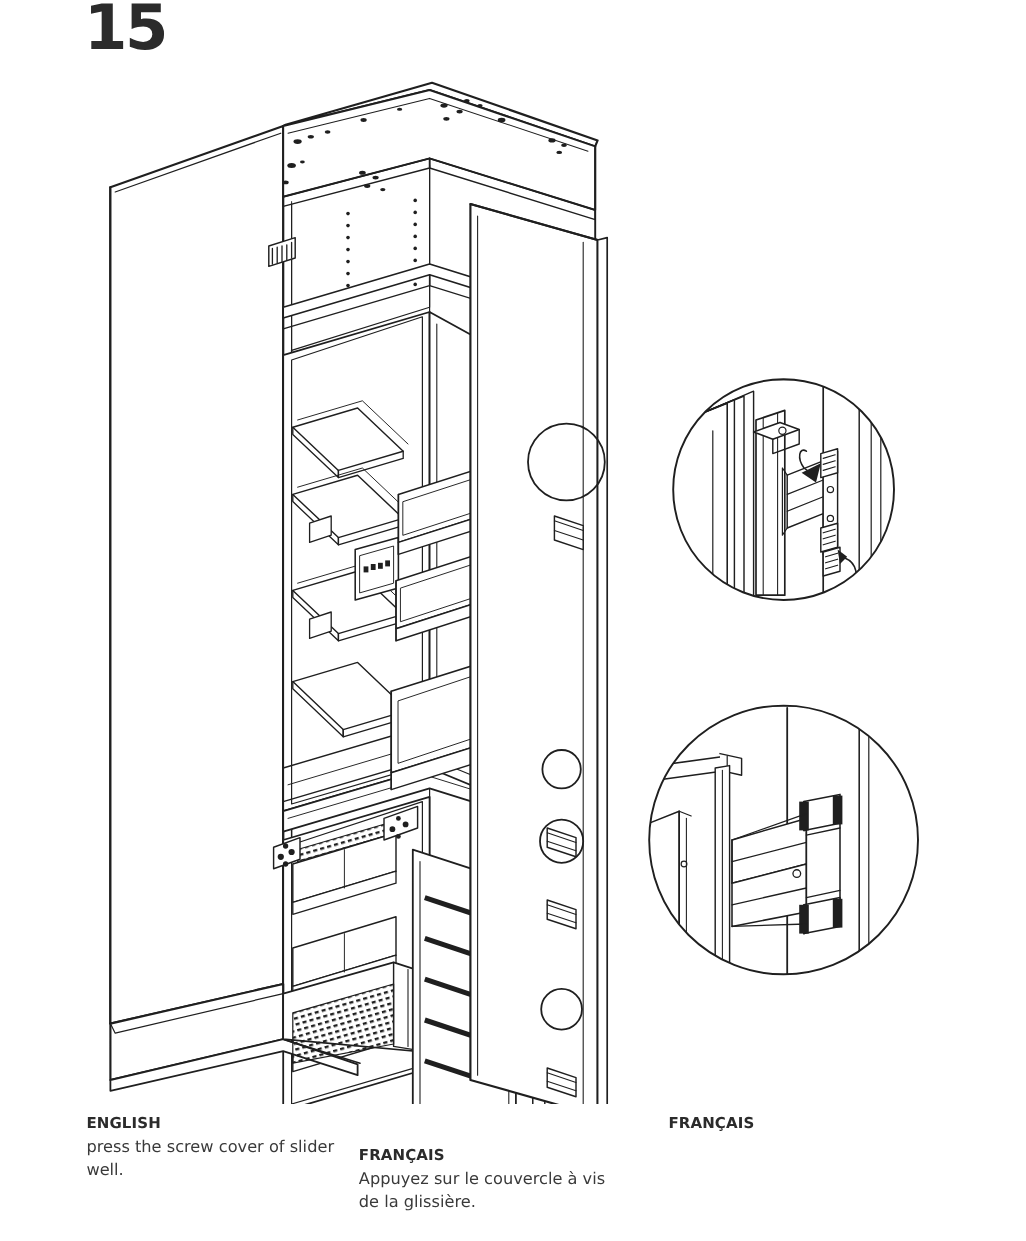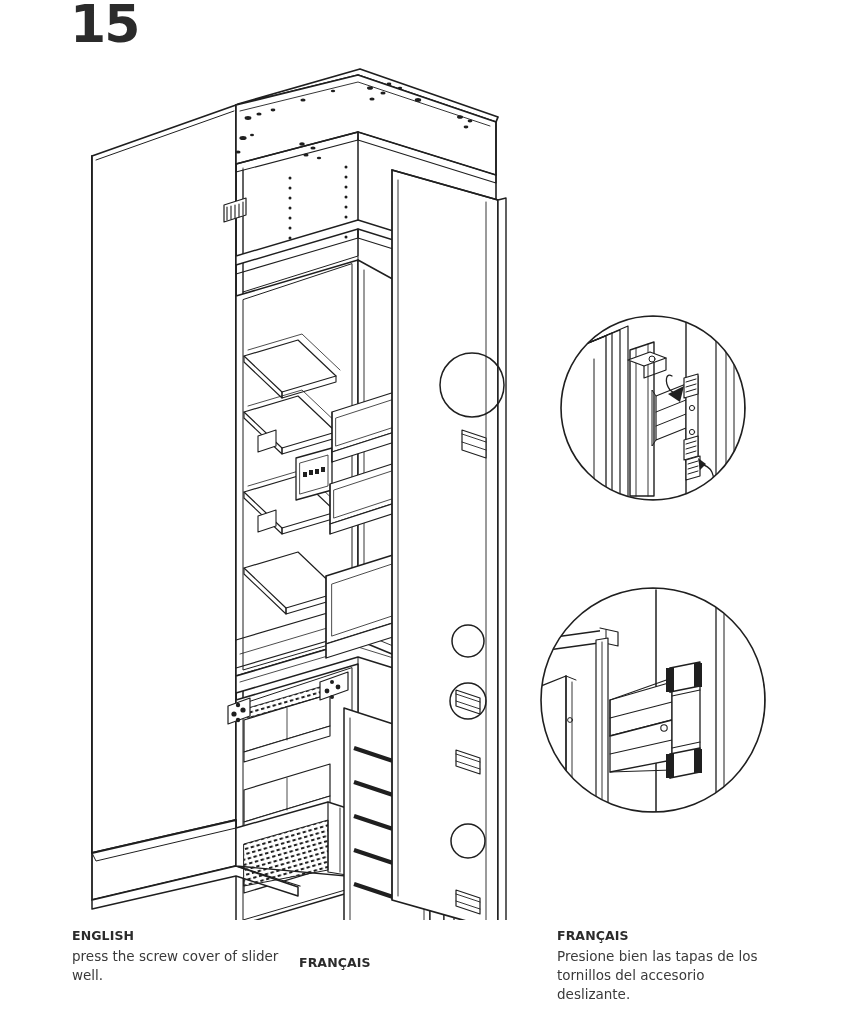--- a/index.html
+++ b/index.html
@@ -475,20 +475,20 @@
 
 <div id="captions">
 
   <div class="caption-col c1">
     <p class="caption-lang">ENGLISH</p>
     <p class="caption-body">press the screw cover of slider well.</p>
   </div>
 
   <div class="caption-col c2">
     <p class="caption-lang">FRANÇAIS</p>
+    <p class="caption-body">Appuyez sur le couvercle à vis de la glissière.</p>
   </div>
 
   <div class="caption-col c3">
     <p class="caption-lang">FRANÇAIS</p>
-    <p class="caption-body">Presione bien las tapas de los tornillos del accesorio deslizante.</p>
   </div>
 
 </div>
 
 </body></html>

